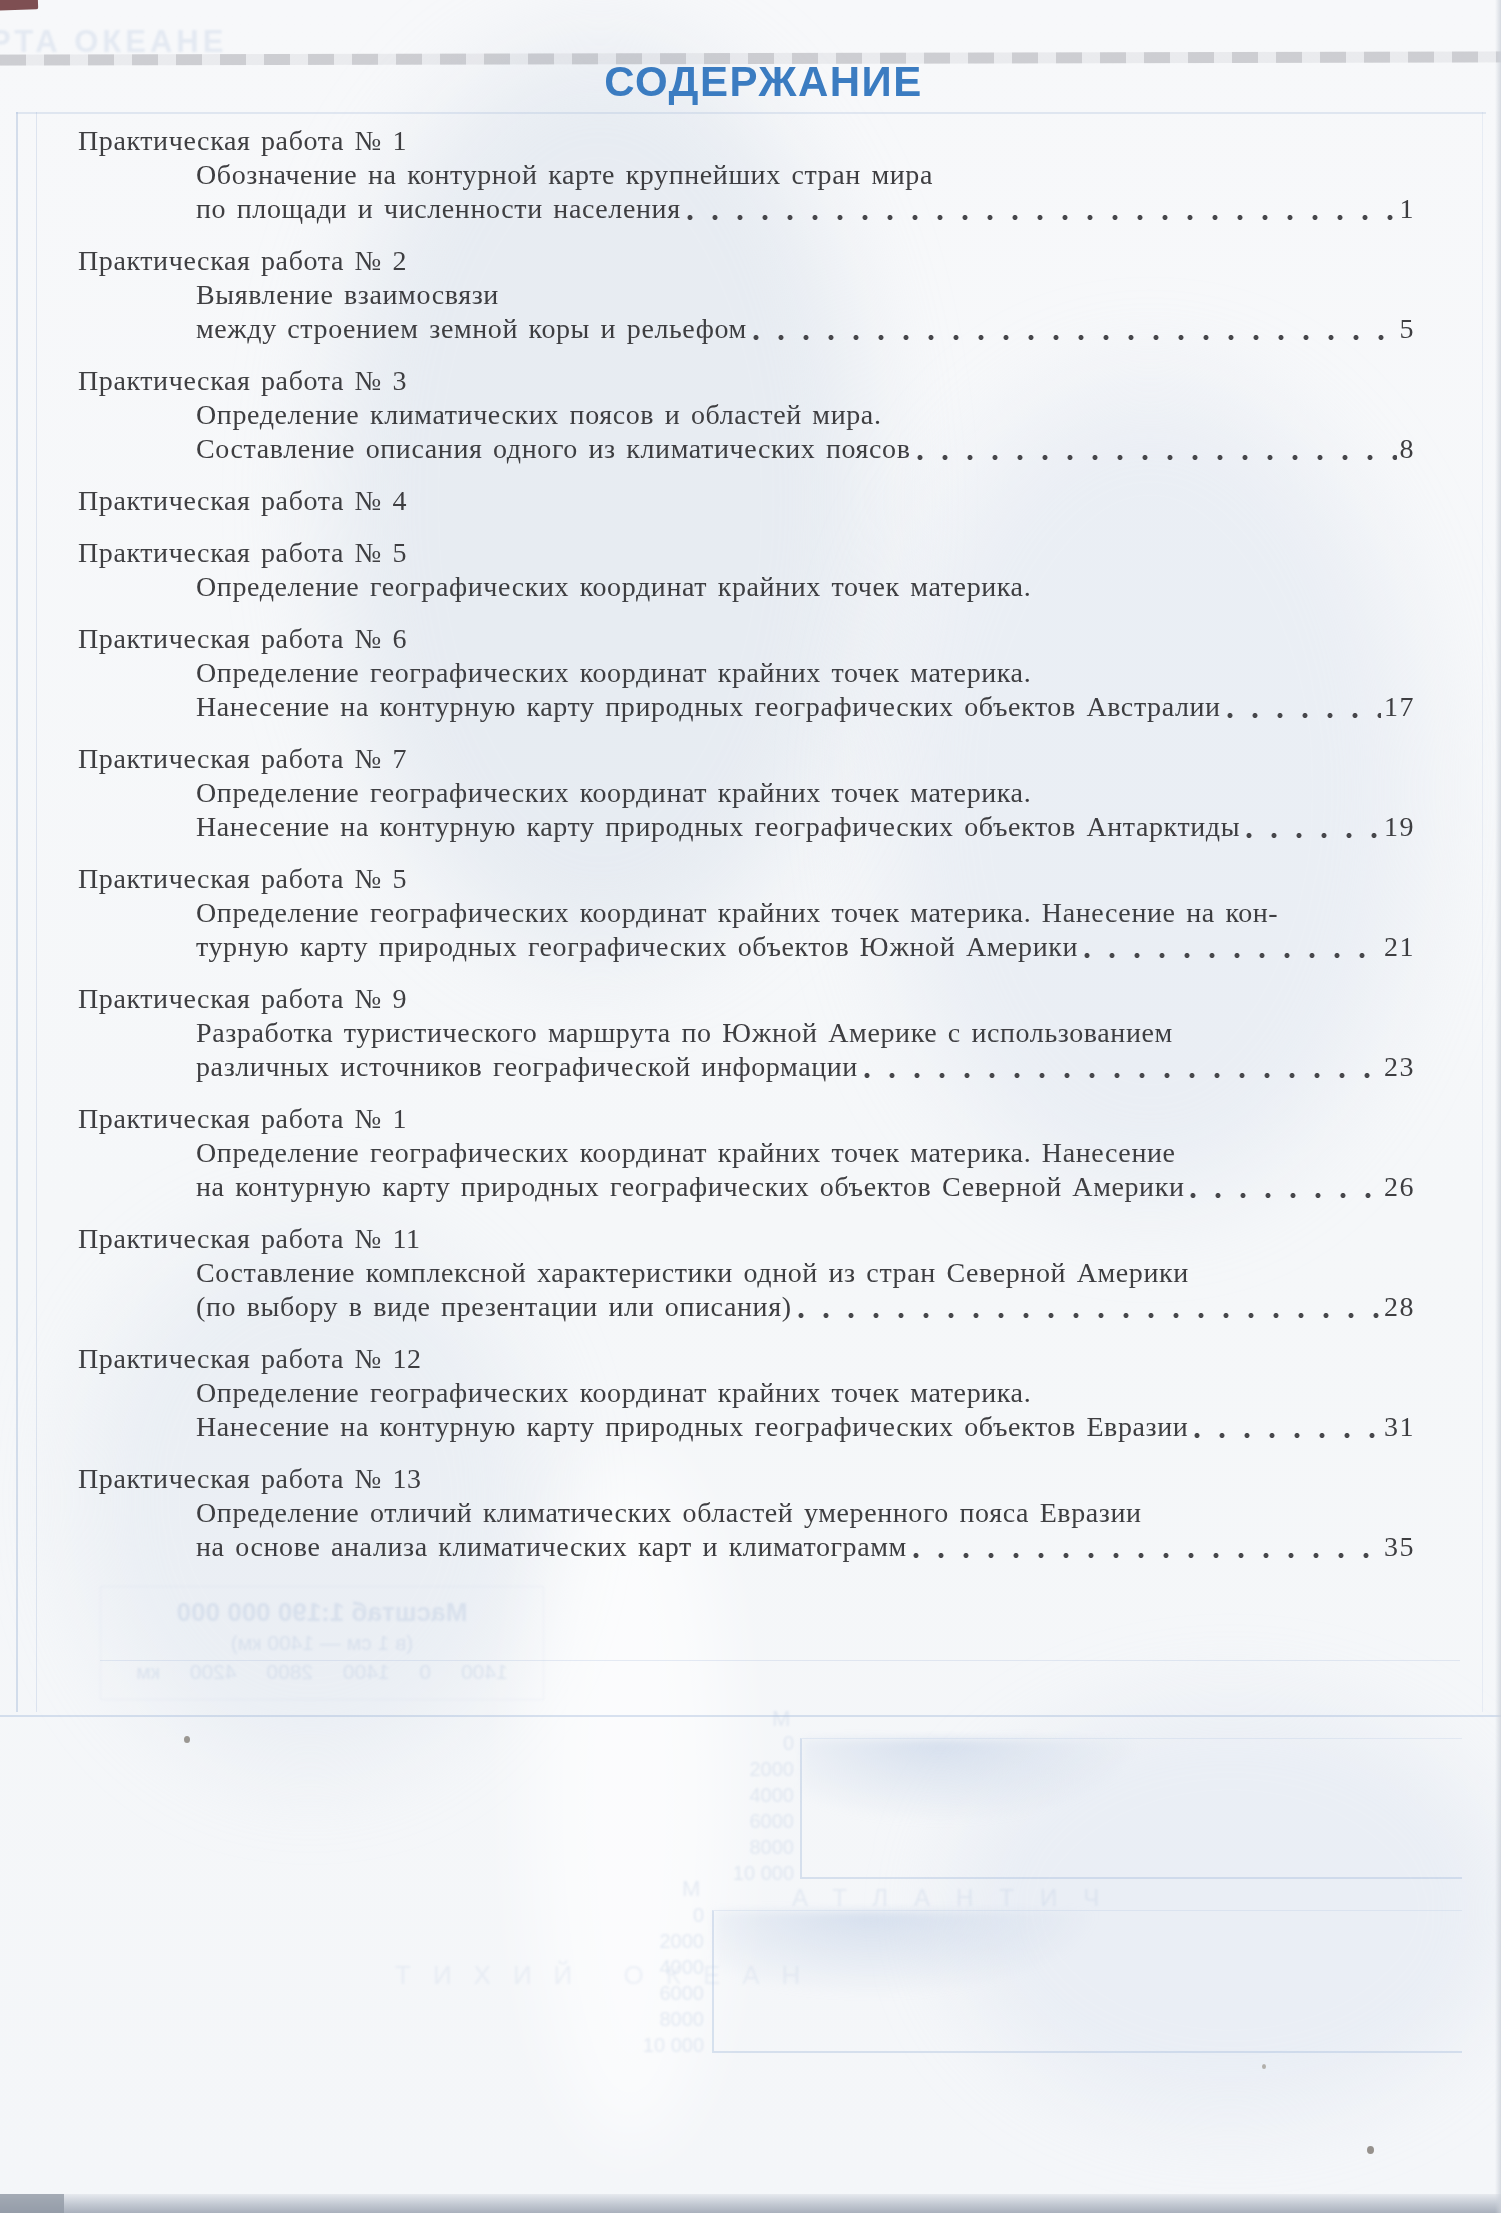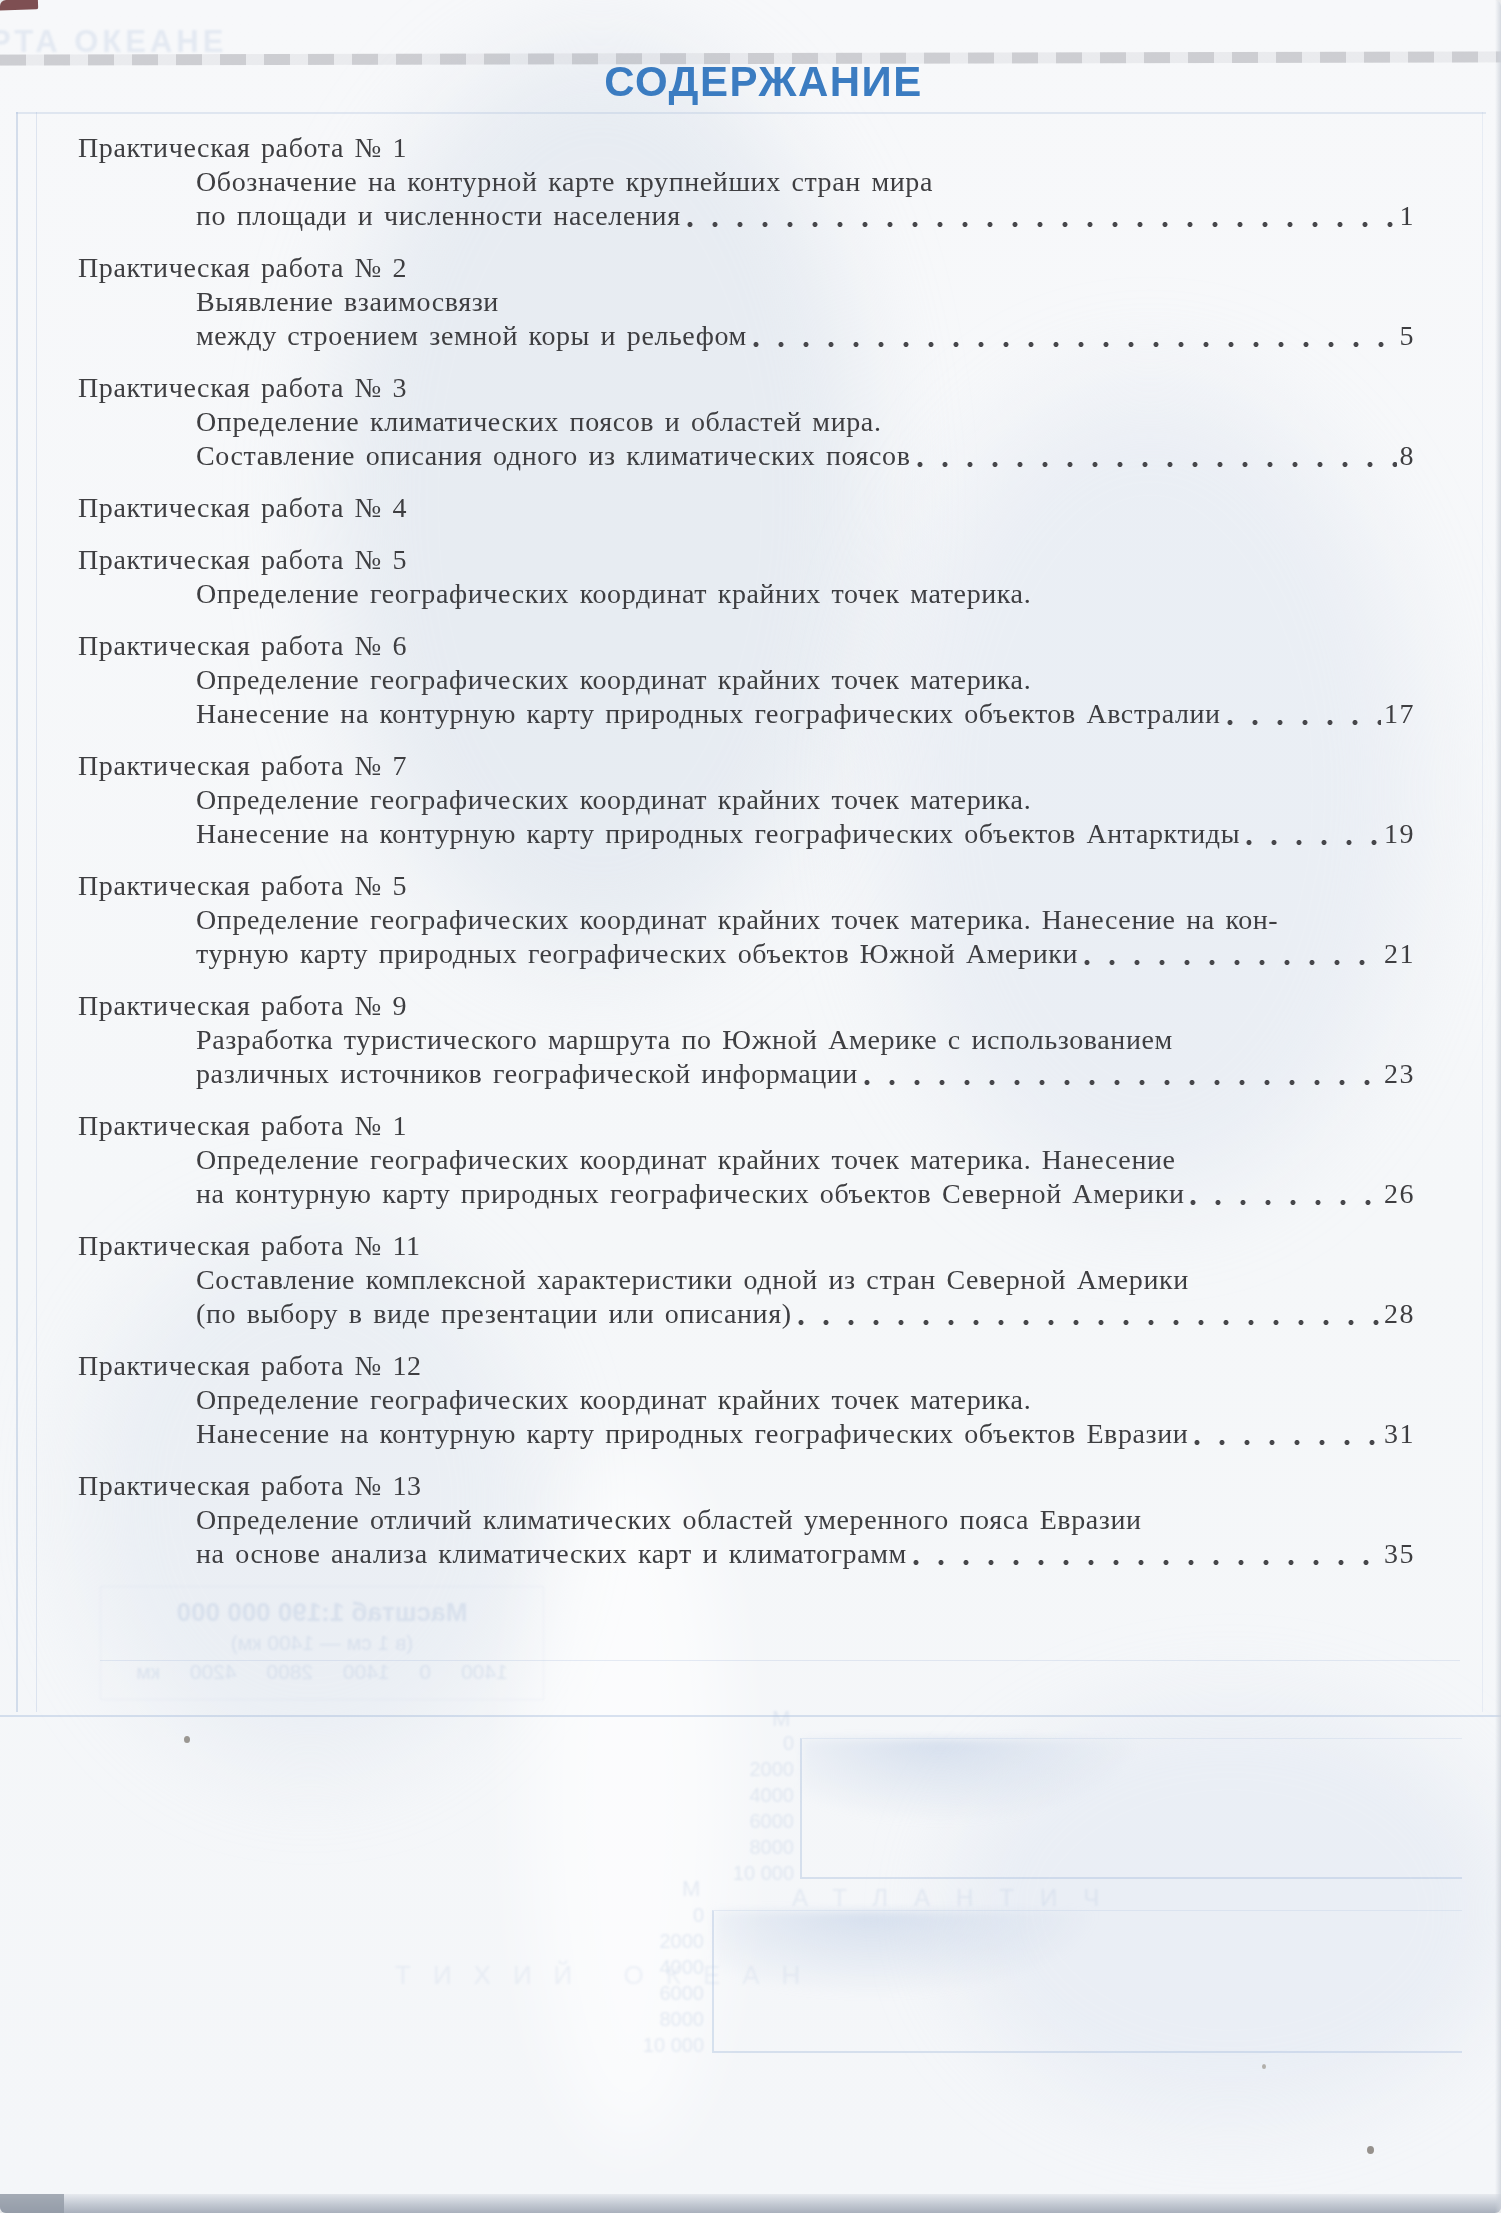--- a/index.html
+++ b/index.html
@@ -1,20 +1,19 @@
 <!DOCTYPE html>
 <html><head>
 <meta charset="utf-8">
 <style>
   html,body{margin:0;padding:0;background:#e9eaec;}
   .page{
     position:relative; width:1501px; height:2213px; overflow:hidden;
     background:linear-gradient(180deg,#f7f8fa 0%,#f5f7f9 55%,#f4f6f9 100%);
     font-family:"Liberation Serif", serif;
-    border-radius:6px;
   }
   
   .blotch{position:absolute; border-radius:50%; pointer-events:none;}
   .b1{left:330px;top:40px;width:540px;height:920px;background:rgba(213,221,233,.45);filter:blur(48px);}
   .b2{left:880px;top:380px;width:540px;height:820px;background:rgba(218,226,238,.40);filter:blur(48px);}
   .b3{left:80px;top:1230px;width:460px;height:540px;background:rgba(219,226,236,.38);filter:blur(44px);}
   .b4{left:530px;top:1450px;width:200px;height:700px;background:rgba(255,255,255,.6);filter:blur(34px);}
   .b5{left:950px;top:1700px;width:560px;height:420px;background:rgba(214,224,238,.35);filter:blur(40px);}
 
   
@@ -95,21 +94,21 @@
     font-family:"Liberation Sans", sans-serif; font-weight:bold;
     font-size:42px; letter-spacing:1.5px; color:#3b7cc1;
   }
 
   
   .toc{
     position:absolute; left:78px; top:124px; width:1337px;
     font-size:28px; line-height:34px; color:#3e3e41;
     letter-spacing:.6px; word-spacing:3px;
   }
-  .item{margin-bottom:18px;margin-top:7px;}
+  .item{margin-bottom:18px;}
   .ln{padding-left:118px;}
   .last{display:flex; align-items:flex-start;}
   .last .txt{flex:0 0 auto;}
   .leader{
     flex:1 1 auto; min-width:22px; height:7px; align-self:flex-end;
     margin:0 3px 5px 6px;
     background-image:radial-gradient(circle at 3px 3.5px, #47474b 2.1px, rgba(0,0,0,0) 2.9px);
     background-size:25px 7px; background-repeat:repeat-x;
   }
   .pagenum{flex:0 0 auto; letter-spacing:1.5px;}

